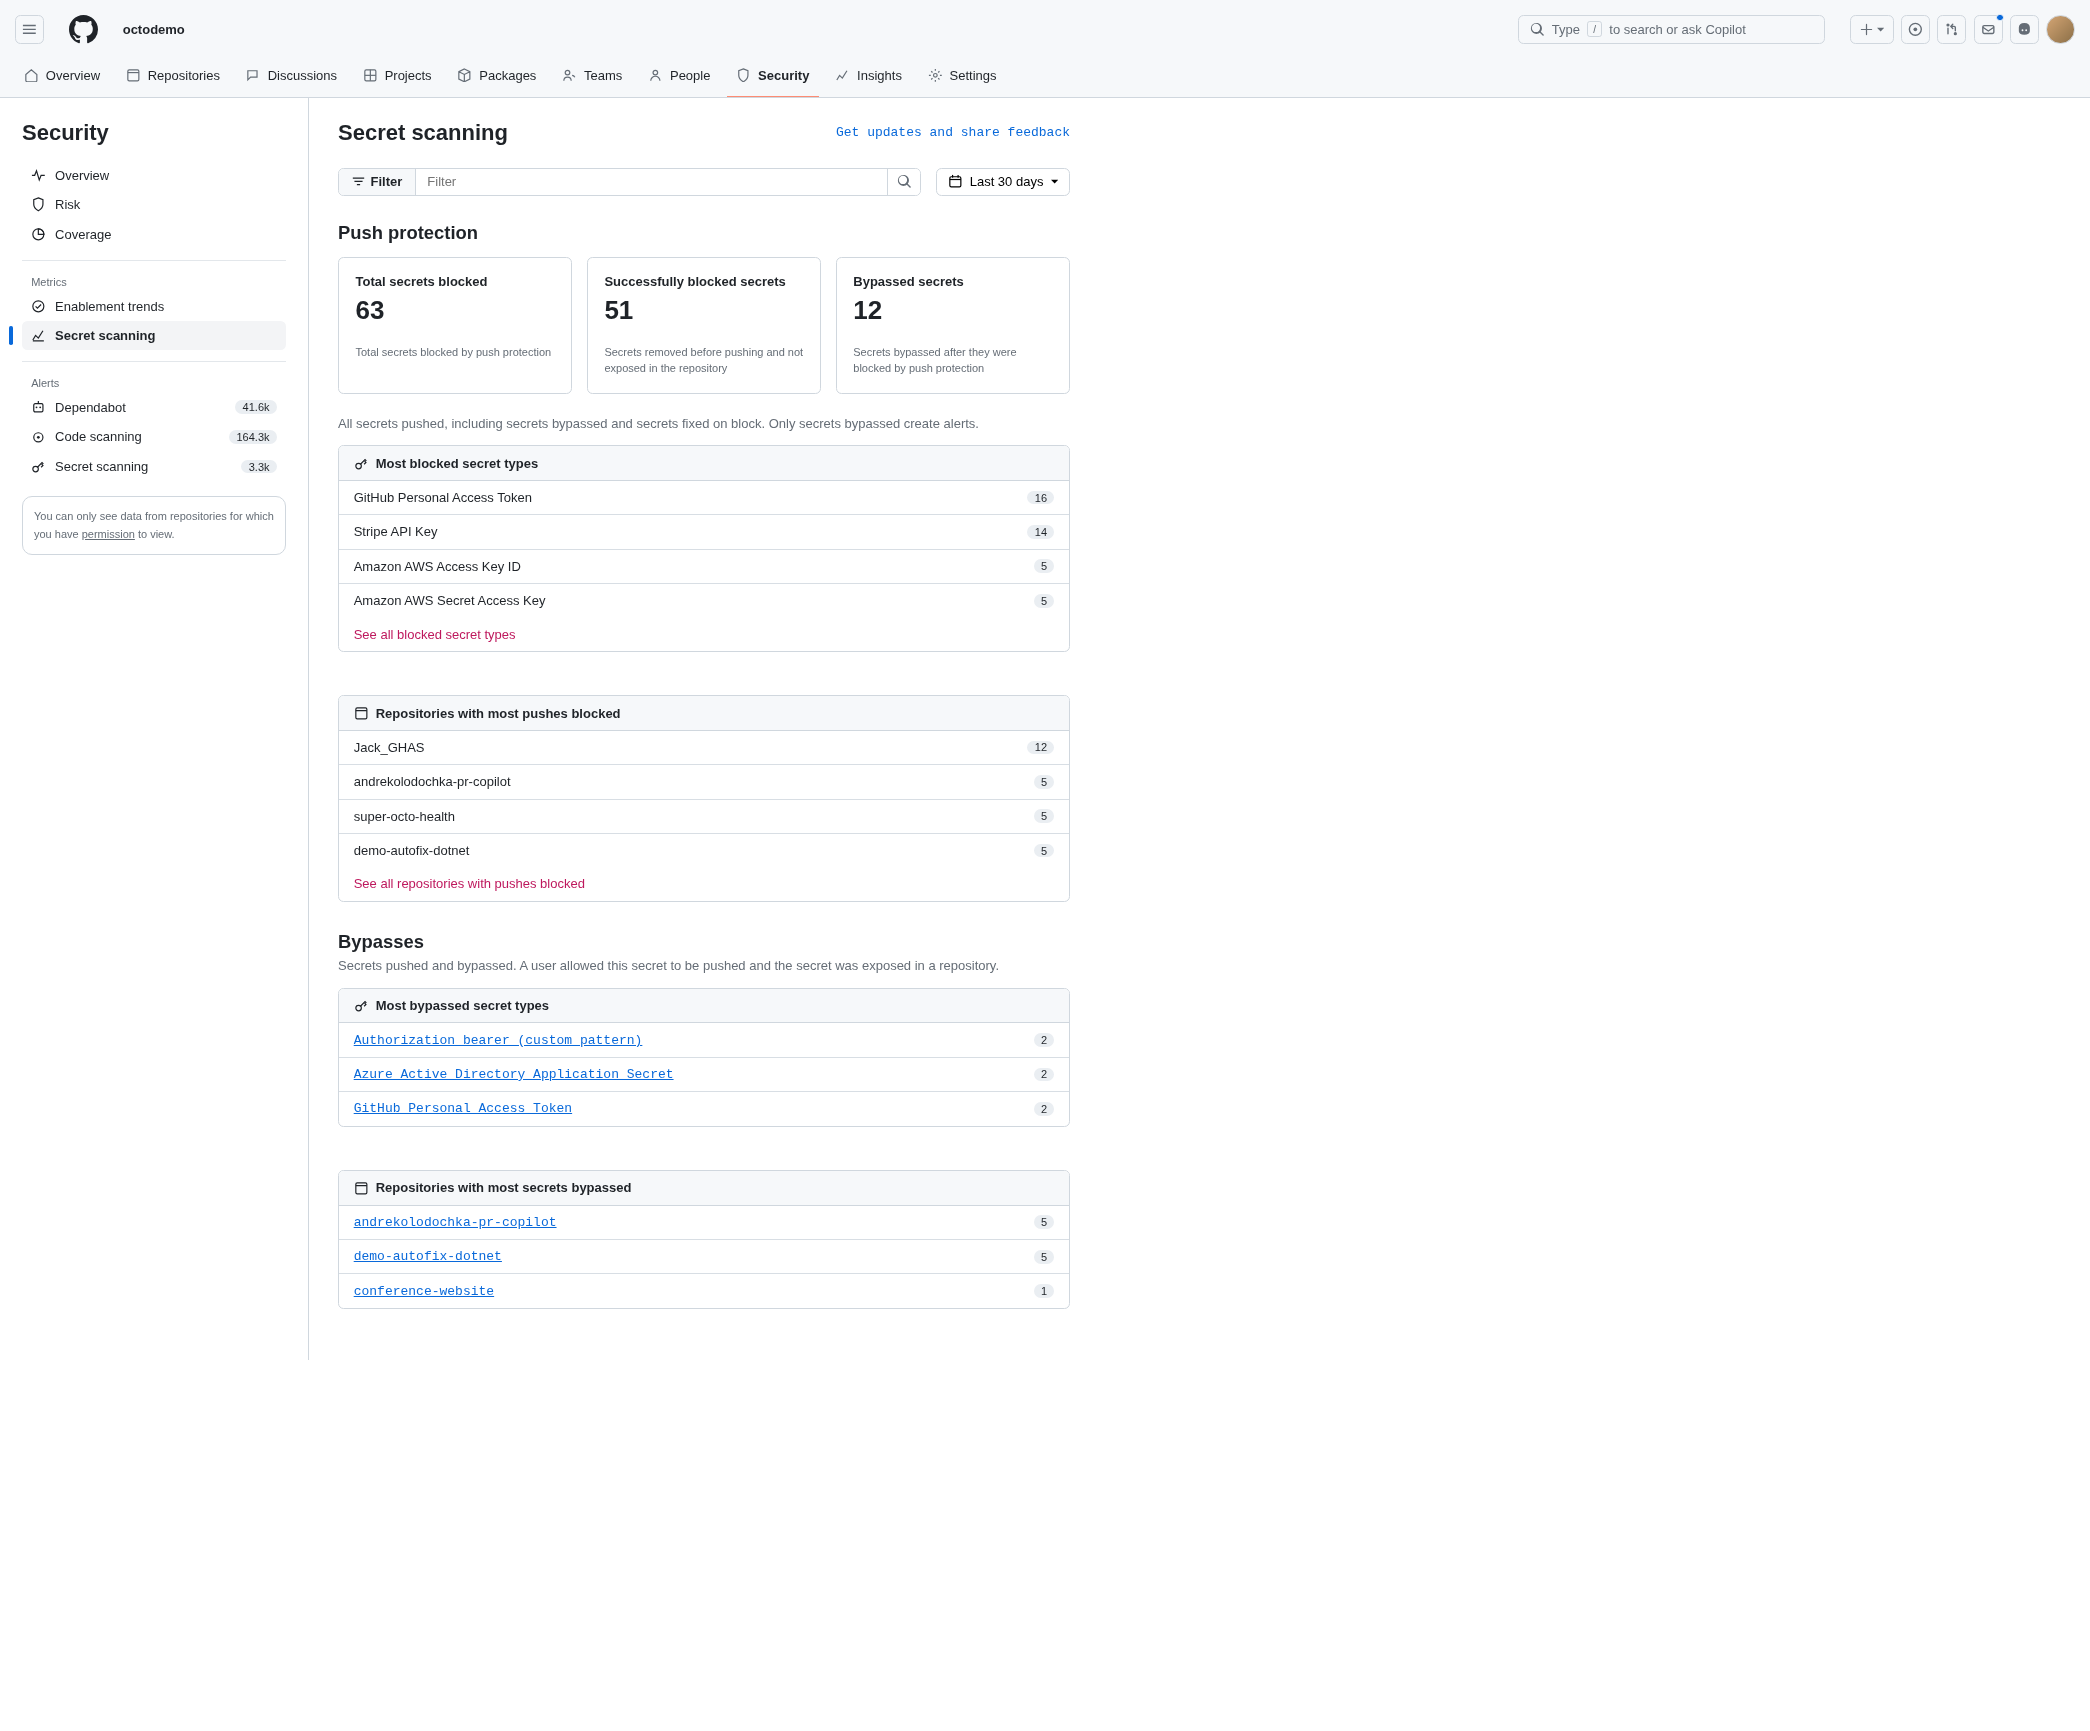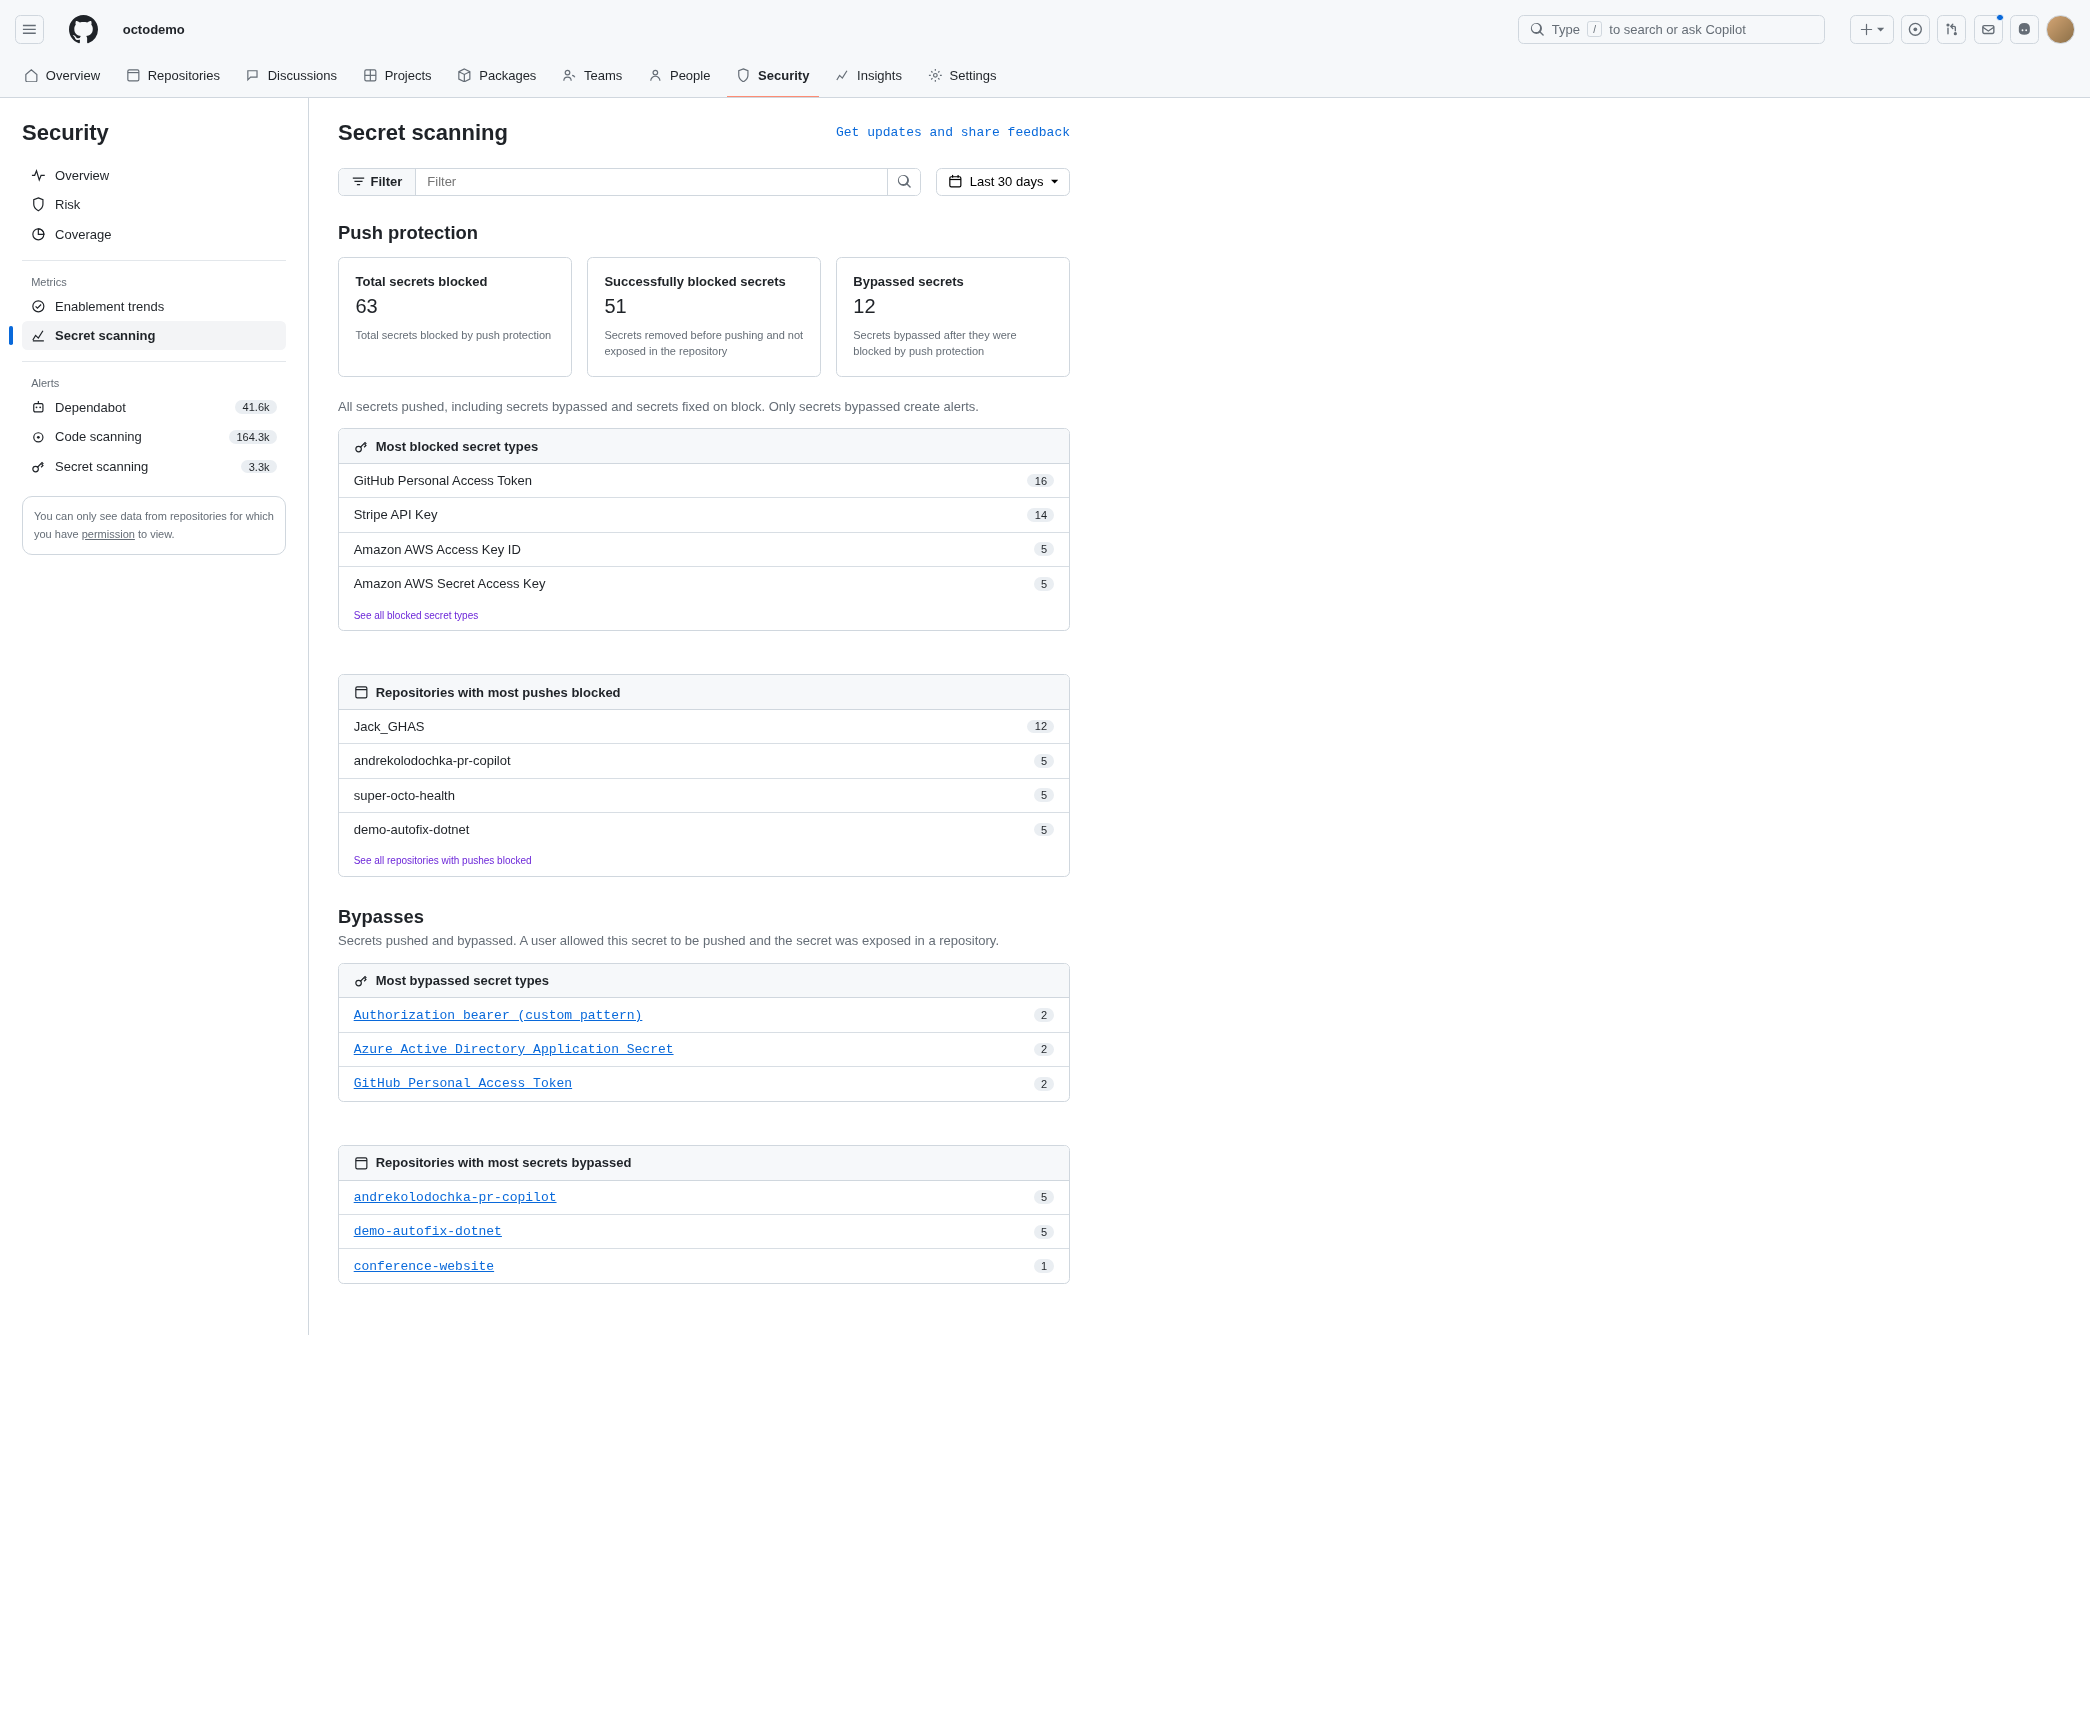--- a/index.html
+++ b/index.html
@@ -53,31 +53,31 @@
 .filter-input { flex: 1; border: none; padding: 5.5px 11px; font-size: 13px; outline: none; }
 .search-btn { width: 33px; border-left: 0.9px solid #d0d7de; background: #fff; display: flex; align-items: center; justify-content: center; cursor: pointer; color: #656d76; }
 .date-btn { display: flex; align-items: center; gap: 7.3px; padding: 5.5px 11px; border: 0.9px solid #d0d7de; border-radius: 5.5px; background: #fff; font-size: 13px; cursor: pointer; }
 
 .section-h { font-size: 18.4px; font-weight: 600; margin-bottom: 13px; }
 .section-sub { color: #656d76; margin-bottom: 14.7px; margin-top: -7.3px; }
 
 .stat-cards { display: flex; gap: 14.7px; margin-bottom: 29px; }
 .stat-card { flex: 1; border: 0.9px solid #d0d7de; border-radius: 5.5px; padding: 16.5px; }
 .stat-label { font-size: 13px; font-weight: 600; margin-bottom: 5.5px; }
-.stat-value { font-size: 20px; font-weight: 400; margin-bottom: 9px; }
+.stat-value { font-size: 26px; font-weight: 700; margin-bottom: 18px; }
 .stat-desc { font-size: 11px; color: #656d76; line-height: 1.5; }
 
 .panel-row { display: flex; gap: 14.7px; flex-direction: column; }
 .panel { flex: 1; border: 0.9px solid #d0d7de; border-radius: 5.5px; overflow: hidden; margin-bottom: 29px; }
 .panel-header { display: flex; align-items: center; gap: 7.3px; padding: 9.2px 14.7px; background: #f6f8fa; border-bottom: 0.9px solid #d0d7de; font-weight: 600; font-size: 13px; }
 .panel-body { }
 .panel-item { display: flex; align-items: center; justify-content: space-between; padding: 9.2px 14.7px; border-bottom: 0.9px solid #d8dee4; font-size: 13px; }
 .panel-item:last-of-type { border-bottom: none; }
 .panel-item .count { background: #eaeef2; border-radius: 917px; padding: 0.9px 7.3px; font-size: 11px; font-weight: 500; }
-.panel-footer { padding: 9.2px 14.7px; color: #6d28d9; font-size: 10px; cursor: pointer; }
+.panel-footer { padding: 9.2px 14.7px; color: #be185d; font-size: 13px; cursor: pointer; }
 .panel-item a.link { color: #0969da; text-decoration: underline; }
 svg { display: block; }
 </style>
 </head>
 <body>
 
 <div class="top-header">
   <button class="icon-btn">
     <svg width="14.7" height="14.7" viewBox="0 0 16 16">
         <path fill="currentColor" d="M1 3h14v1.5H1zM1 7.25h14v1.5H1zM1 11.5h14V13H1z"></path>

